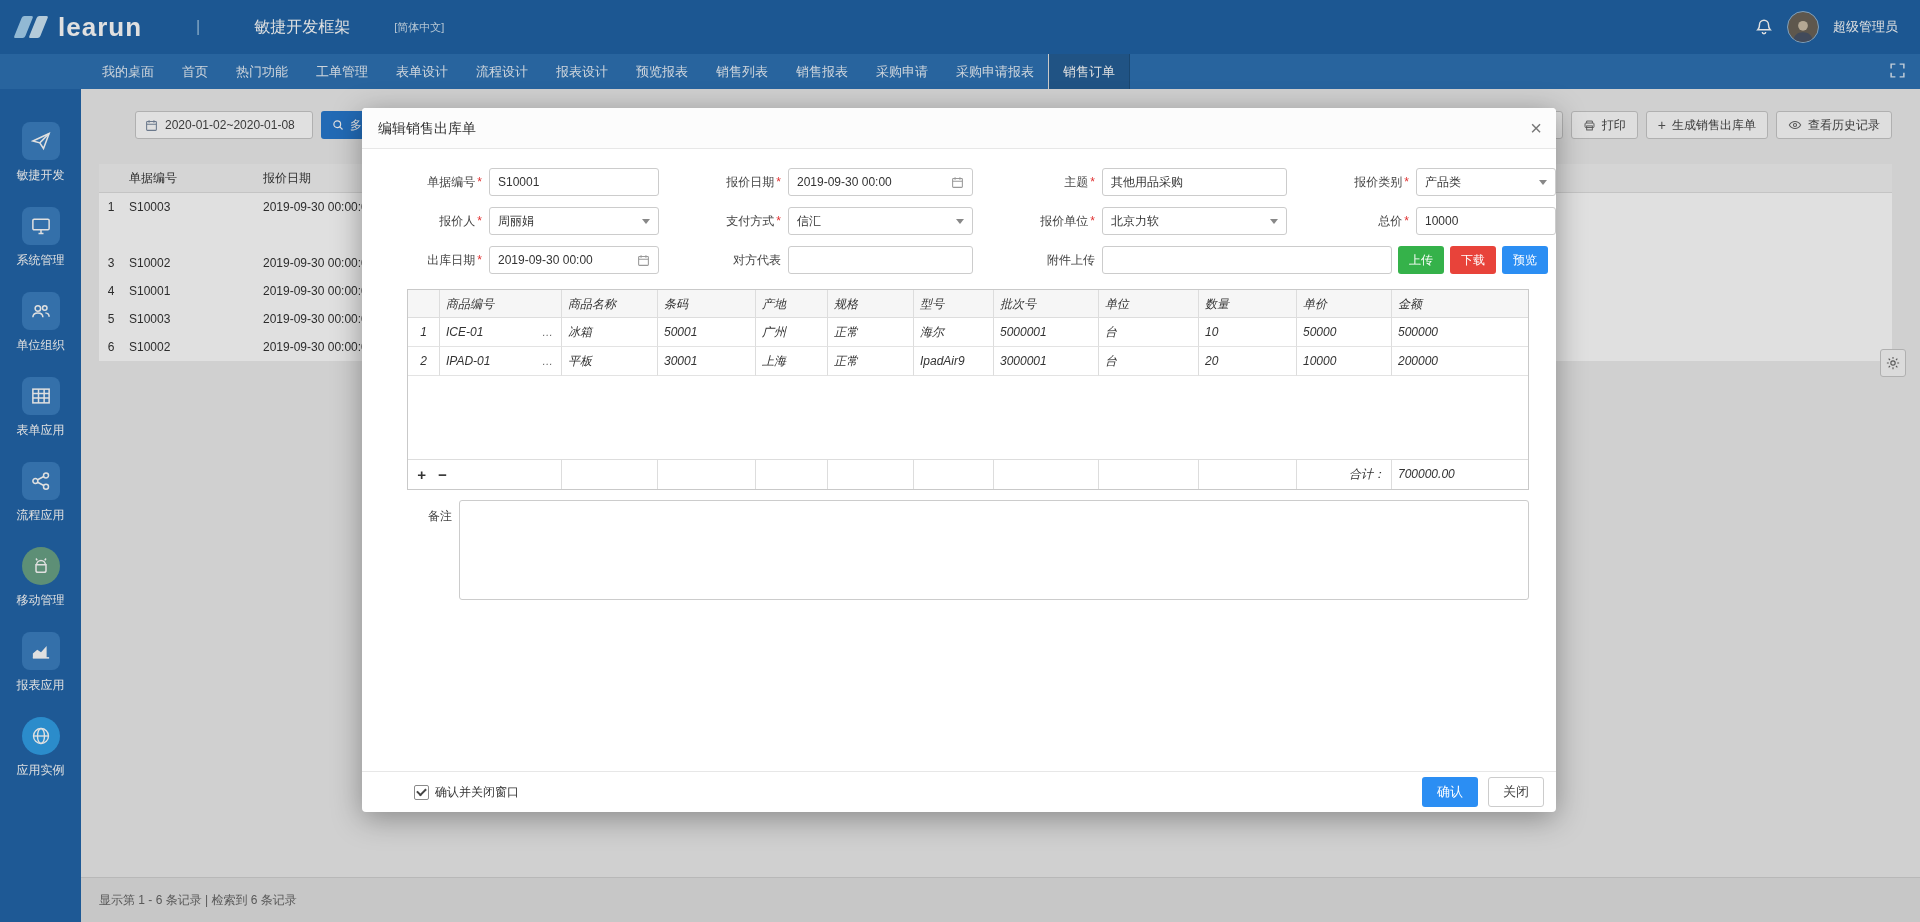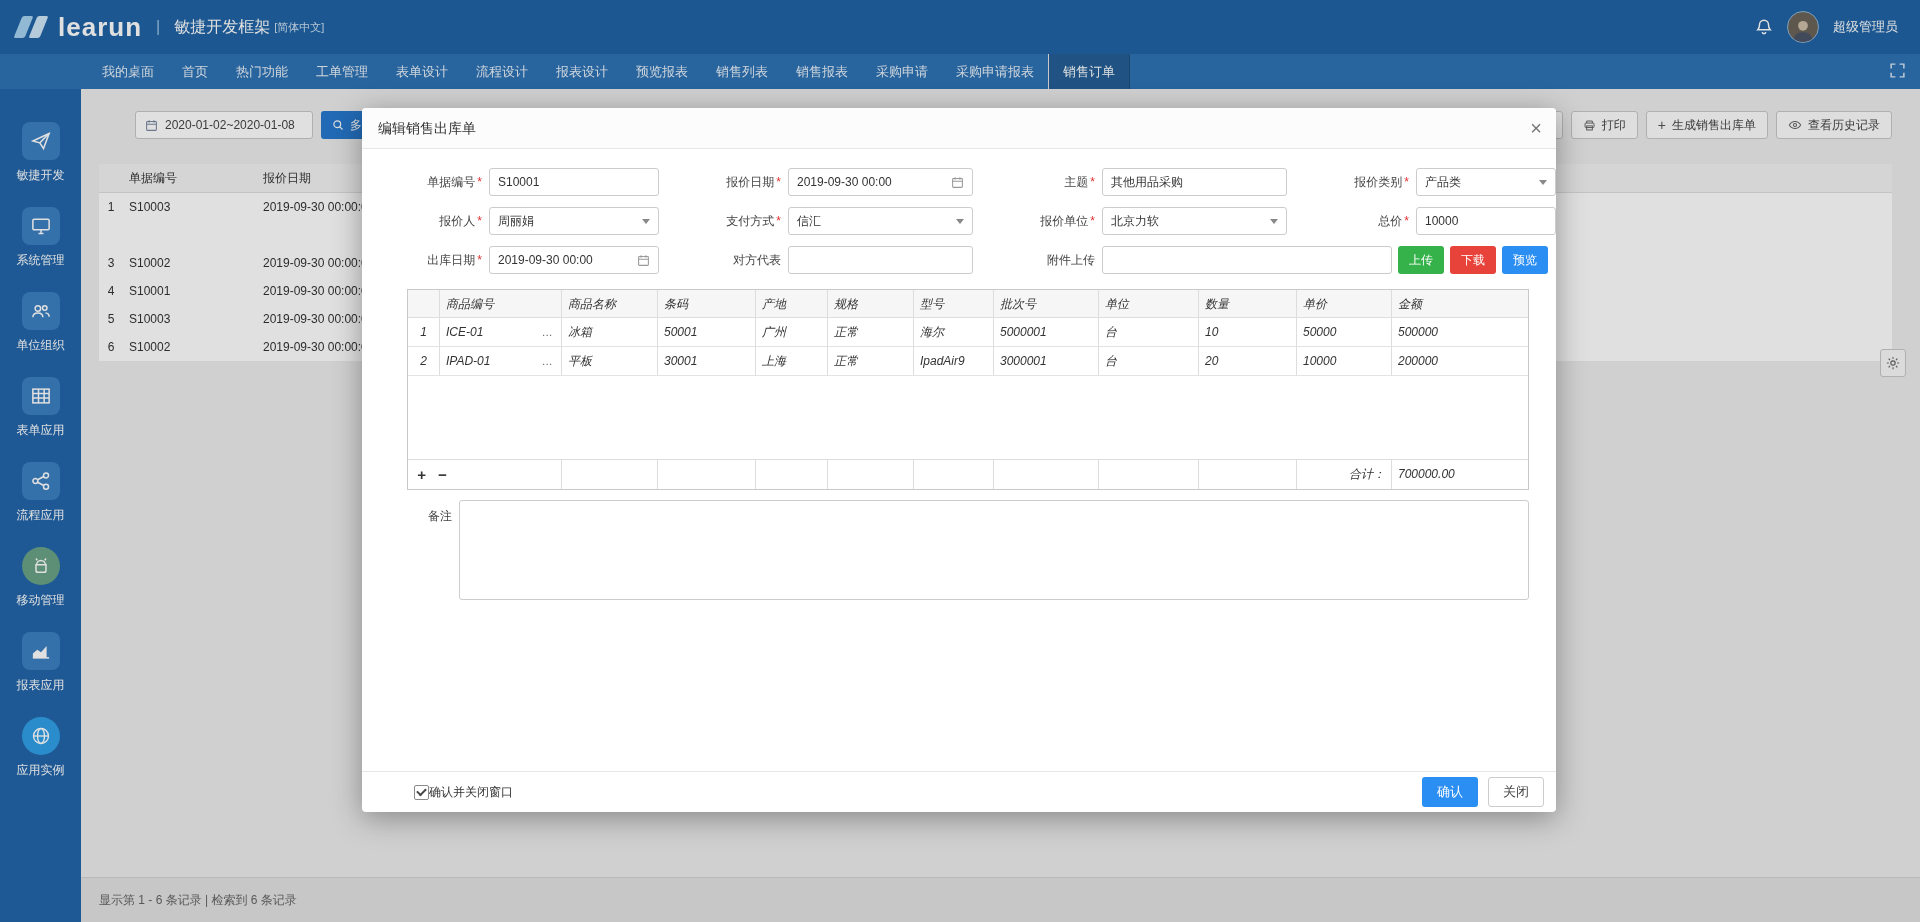--- a/index.html
+++ b/index.html
@@ -1,21 +1,21 @@
 <!DOCTYPE html>
 <html><head>
 <meta charset="utf-8">
 <style>
   html,body{margin:0;padding:0;background:#e9e9e9;overflow:hidden;}
   body{font-family:"Liberation Sans","DejaVu Sans",sans-serif;}
   .stage{position:relative;width:1920px;height:922px;background:#ededed;overflow:hidden;}
   [data-interactable="true"]{cursor:pointer;}
 
   
-  .hdr{position:absolute;left:0;top:0;width:100%;height:54px;background:#2064a7;display:flex;align-items:center;color:#fff;z-index:5;}
+  .hdr{position:absolute;left:0;top:0;width:100%;height:54px;background:#2064a7;display:flex;align-items:center;color:#fff;z-index:5;gap:40px;}
   .logo-wrap{display:flex;align-items:center;margin-left:18px;}
   .logo-slashes{display:flex;margin-right:10px;}
   .slash{width:11px;height:22px;background:#a7d3f2;transform:skewX(-22deg);border-radius:2px;margin-right:4px;}
   .slash.s2{background:#cfe7f8;}
   .logo-text{font-size:26px;font-weight:bold;letter-spacing:1px;}
   .hdr-sep{margin:0 14px;color:#9cc2e2;font-size:16px;}
   .hdr-title{font-size:16px;}
   .hdr-lang{font-size:11px;color:#cfe2f2;margin-left:4px;}
   .hdr-right{margin-left:auto;display:flex;align-items:center;gap:14px;padding-right:22px;}
   .avatar{width:30px;height:30px;border-radius:50%;background:#6b6458;overflow:hidden;display:flex;align-items:flex-end;justify-content:center;border:1px solid #8fb7da;}
@@ -96,21 +96,21 @@
   .gfoot .span2{grid-column:1/3;display:flex;align-items:center;gap:12px;padding:0 9px;}
   .pm{font-size:15px;color:#333;font-weight:bold;line-height:1;}
   .total-label{text-align:right;color:#333;}
 
   
   .remark-label{position:absolute;left:40px;top:360px;width:50px;text-align:right;font-size:12px;color:#444;}
   .remark-box{position:absolute;left:97px;right:27px;top:352px;height:100px;border:1px solid #ccc;border-radius:3px;background:#fff;box-sizing:border-box;}
 
   
   .dlg-foot{position:absolute;left:0;right:0;bottom:0;height:41px;border-top:1px solid #e7e7e7;display:flex;align-items:center;justify-content:space-between;padding:0 12px;box-sizing:border-box;}
-  .chk-wrap{display:flex;align-items:center;font-size:12px;color:#333;padding-left:40px;}
+  .chk-wrap{display:flex;align-items:center;gap:6px;font-size:12px;color:#333;padding-left:40px;}
   .chk{width:13px;height:13px;border:1px solid #8a8a8a;border-radius:2px;background:#fff;position:relative;flex:0 0 auto;}
   .chk.checked::after{content:"";position:absolute;left:2px;top:2px;width:7px;height:4px;border-left:2px solid #444;border-bottom:2px solid #444;transform:rotate(-45deg);}
   .foot-btns{display:flex;gap:10px;}
   .btn-confirm{width:56px;height:30px;border-radius:3px;background:#2b8ef3;color:#fff;font-size:13px;display:flex;align-items:center;justify-content:center;}
   .btn-cancel{width:56px;height:30px;border-radius:3px;background:#fff;border:1px solid #ccc;color:#444;font-size:13px;display:flex;align-items:center;justify-content:center;box-sizing:border-box;}
 
   svg{display:block;}
 </style>
 </head>
 <body>

